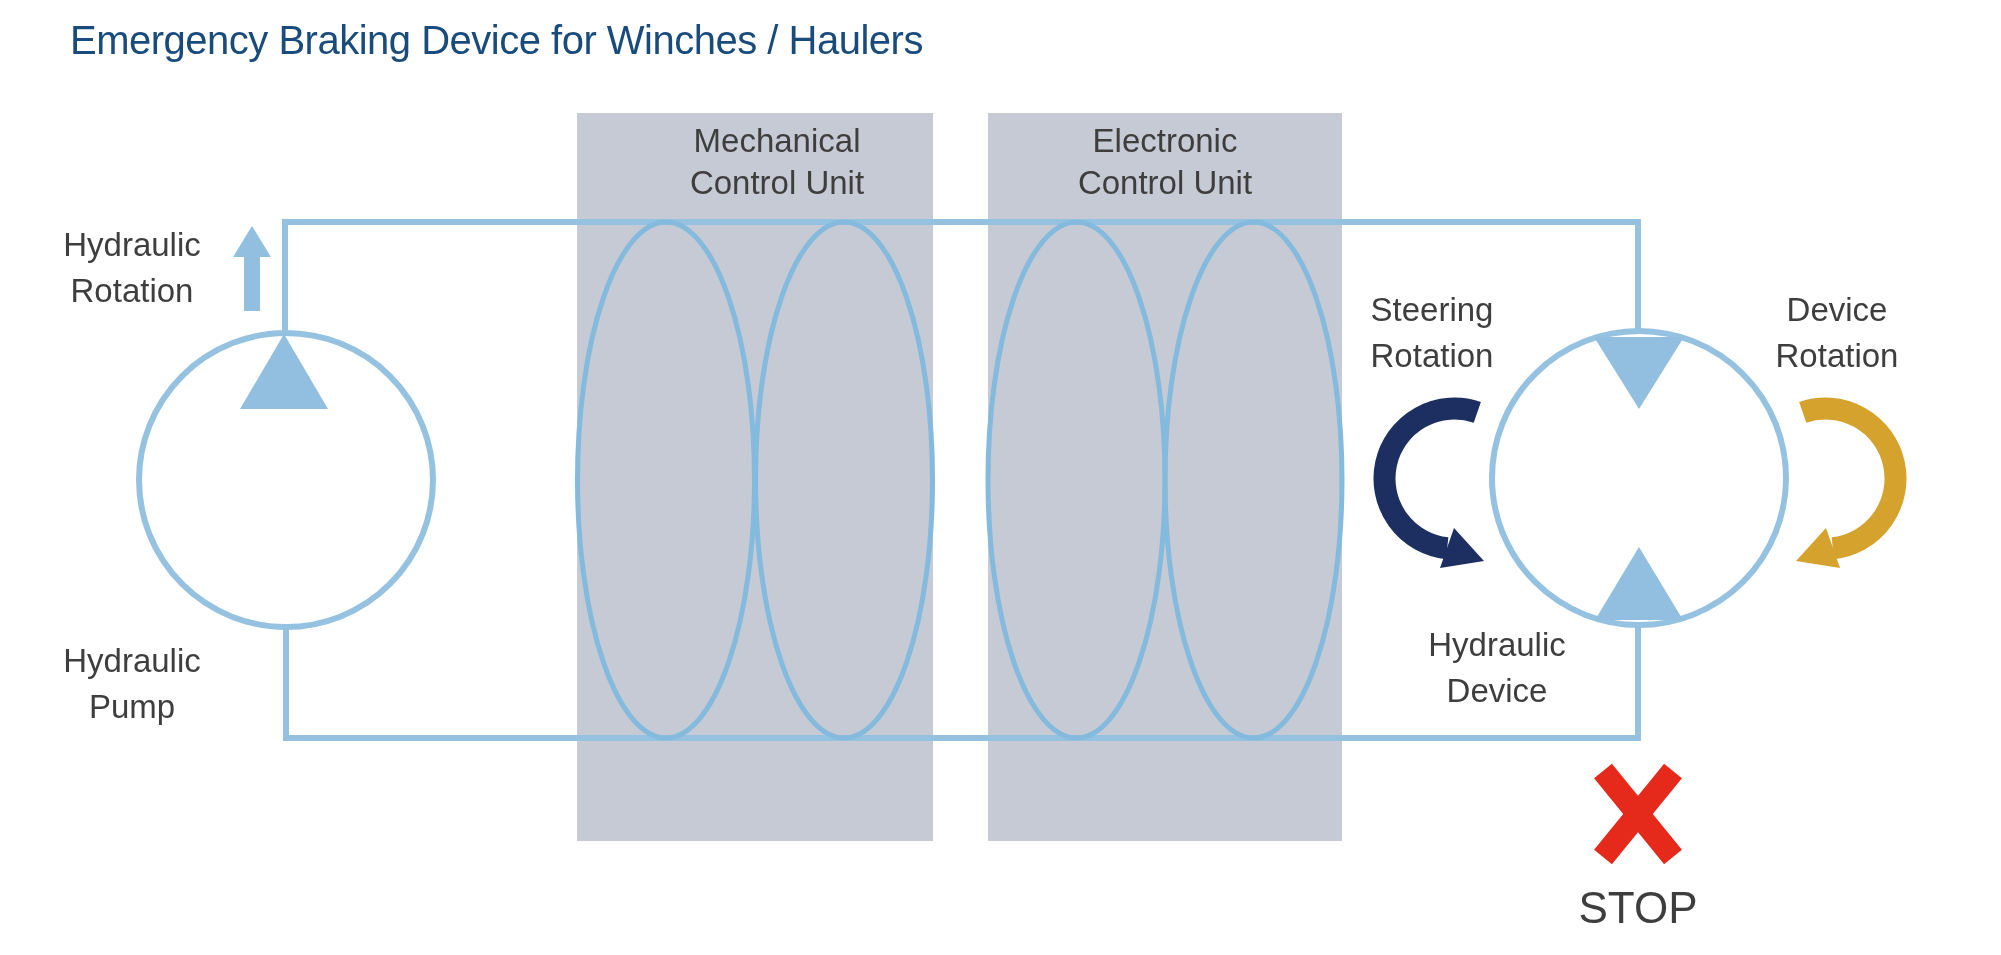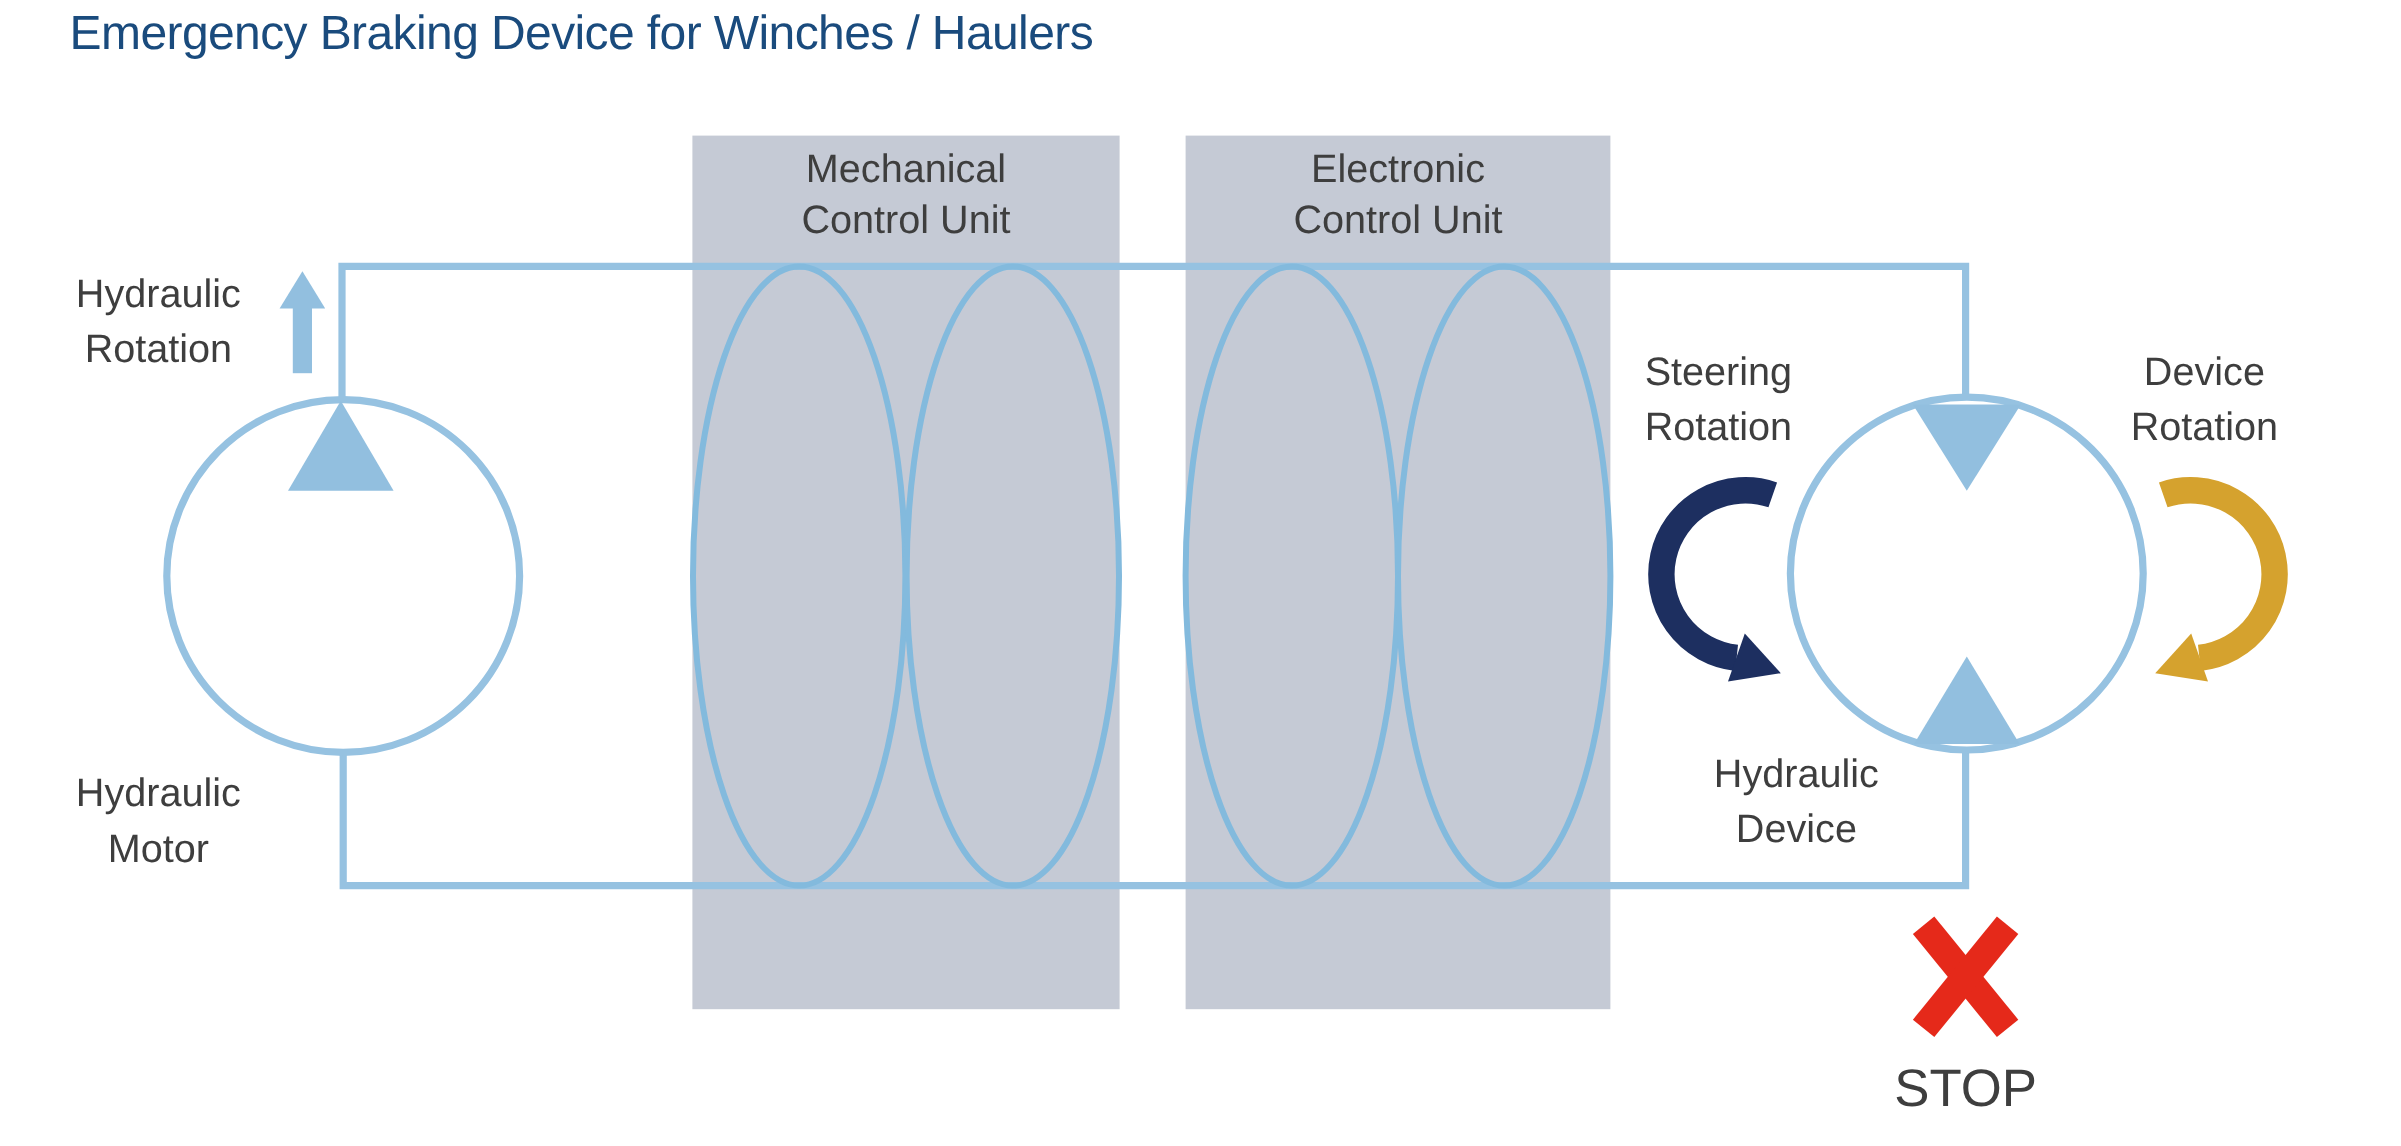--- a/index.html
+++ b/index.html
@@ -6,21 +6,21 @@
     --title:#1a4b7d; --label:#3e3e3e; --pipe:#96c2e1; --loop:#83badd;
     --symbol-fill:#92bfdf; --unit-box:#c5cad5; --reverse-arrow:#1d2f60;
     --forward-arrow:#d5a22e; --stop-red:#e5291a; --bg:#ffffff;
   }
   html,body{margin:0;padding:0;background:var(--bg);}
   .canvas{
     position:relative; width:2001px; height:955px; background:var(--bg);
     font-family:"Liberation Sans", sans-serif; overflow:hidden;
   }
   .title{
-    position:absolute; left:58px; top:6px; margin:0;
+    position:absolute; left:58px; top:6px; margin:12px;
     font-size:40px; font-weight:500; letter-spacing:-0.5px;
     color:var(--title); white-space:nowrap;
   }
   .diagram-svg{position:absolute; left:0; top:0;}
   .lbl{
     position:absolute; transform:translateX(-50%);
     text-align:center; color:var(--label);
     font-size:33px; line-height:46px; white-space:nowrap;
   }
   .lbl-box{line-height:42px;}
@@ -76,24 +76,24 @@
     </g>
   </svg>
 
   <div class="lbl" style="left:132px; top:222px">
     <div>Hydraulic</div>
     <div>Rotation</div>
   </div>
 
   <div class="lbl" style="left:132px; top:638px">
     <div>Hydraulic</div>
-    <div>Motor</div>
+    <div>Pump</div>
   </div>
 
-  <div class="lbl lbl-box" style="left:755px; top:120px">
+  <div class="lbl lbl-box" style="left:777px; top:120px">
     <div>Mechanical</div>
     <div>Control Unit</div>
   </div>
 
   <div class="lbl lbl-box" style="left:1165px; top:120px">
     <div>Electronic</div>
     <div>Control Unit</div>
   </div>
 
   <div class="lbl" style="left:1432px; top:287px">

